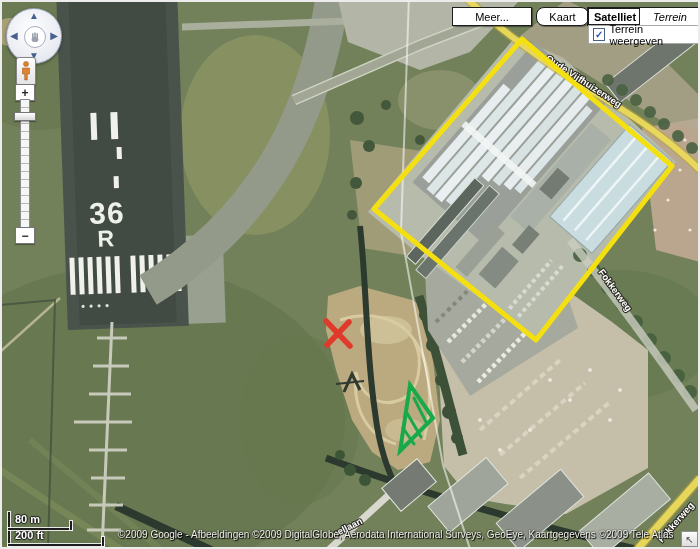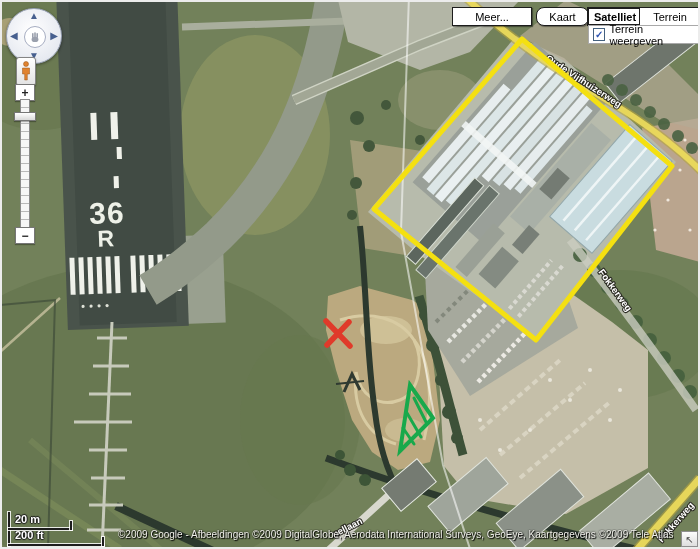--- a/index.html
+++ b/index.html
@@ -38,21 +38,21 @@
           background-image:repeating-linear-gradient(to bottom,transparent 0 7px,#b8b8b8 7px 8px);}
   .zhandle{left:14px;top:112px;width:20px;height:7px;background:linear-gradient(#ffffff,#d9d9d9);
            border:1px solid #767676;box-shadow:0 1px 1px rgba(0,0,0,.3);}
 
   .mbtn{position:absolute;top:7px;height:17px;background:#fff;border:1px solid #1c1c1c;
         display:flex;align-items:center;justify-content:center;font-size:11px;color:#000;
         box-shadow:1px 1px 1px rgba(0,0,0,.4);z-index:40;cursor:pointer;}
   .b-meer{left:452px;width:78px;}
   .b-kaart{left:536px;width:51px;border-radius:8px;}
   .b-sat{left:587px;width:52px;font-weight:bold;border-width:2px;height:15px;}
-  .b-ter{left:639px;width:60px;}
+  .b-ter{left:639px;width:60px;font-style:italic;}
   .labelpanel{position:absolute;left:588px;top:25px;height:17px;background:#fff;border:1px solid #a9a9a9;
               display:flex;align-items:center;gap:4px;padding:0 4px;font-size:11px;color:#000;z-index:40;}
   .cbx{width:11px;height:11px;background:#fff;border:1px solid #44617f;display:flex;align-items:center;
        justify-content:center;font-size:10px;line-height:10px;color:#2c52b0;font-weight:bold;}
 
   .scale{left:8px;top:502px;width:112px;height:46px;color:#fff;font:bold 11px "Liberation Sans",sans-serif;
          text-shadow:-1px 0 1px #1c1c1c,0 1px 1px #1c1c1c,1px 0 1px #1c1c1c,0 -1px 1px #1c1c1c;}
   .sline{position:absolute;background:#1d1d1d;box-shadow:0 0 0 1px rgba(255,255,255,.85);}
   .s-post{left:0;top:10px;width:2px;height:34px;}
   .s-mline{left:0;top:26px;width:64px;height:2px;}
@@ -331,21 +331,21 @@
   <div class="mbtn b-ter">Terrein</div>
 
   <div class="labelpanel">
     <span class="cbx">
       <span>✓</span>
     </span>
     <span>Terrein weergeven</span>
   </div>
 
   <div class="ctl scale">
-    <span class="s-mlabel">20 m</span>
+    <span class="s-mlabel">80 m</span>
     <span class="s-ftlabel">200 ft</span>
     <span class="sline s-post"></span>
     <span class="sline s-mline"></span>
     <span class="sline s-mtick"></span>
     <span class="sline s-ftline"></span>
     <span class="sline s-fttick"></span>
   </div>
 
   <div class="attrib"><span>©2009 Google - Afbeeldingen ©2009 DigitalGlobe, Aerodata International Surveys, GeoEye, Kaartgegevens ©2009 Tele Atlas - </span></div>
 

